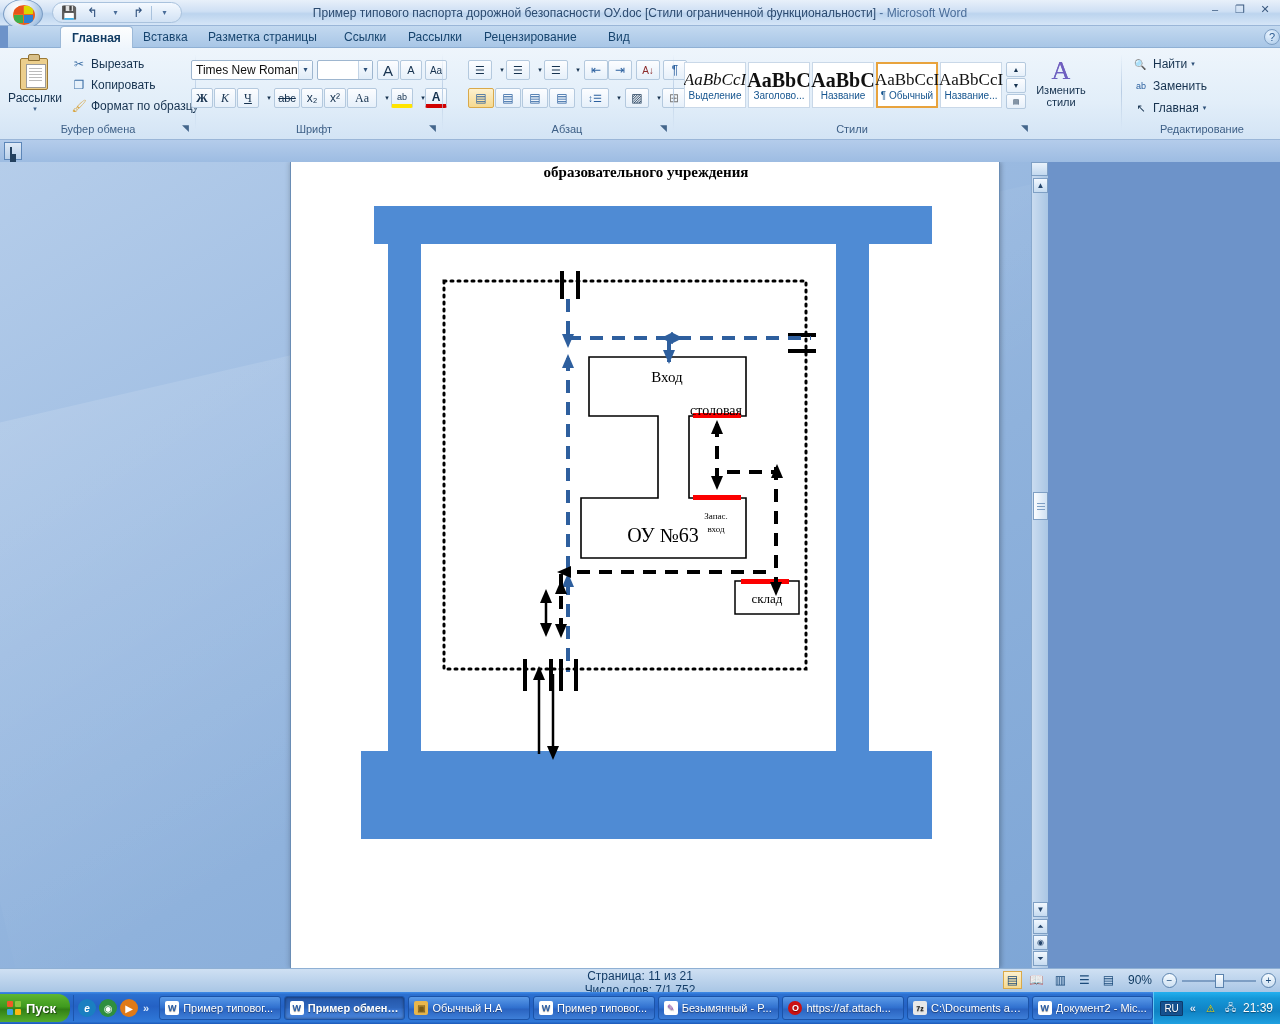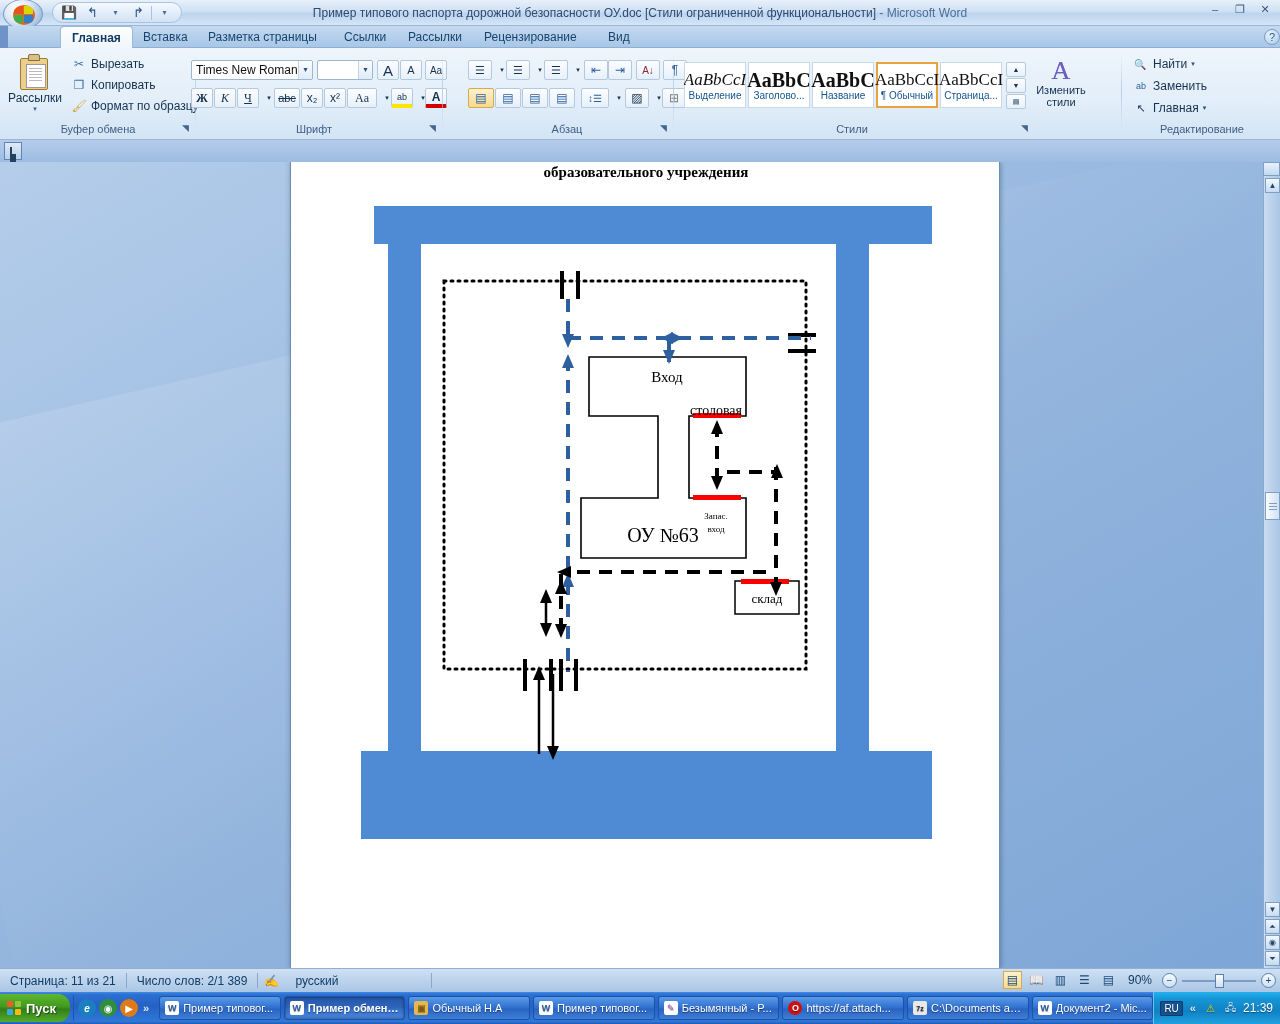--- a/index.html
+++ b/index.html
@@ -142,21 +142,21 @@
     background:linear-gradient(to bottom,#dfeaf7,#b9d0ea);
     border:1px solid #5c86b8;
   }
   .tabstop:after{
     content:""; position:absolute; left:5px; top:4px; width:2px; height:9px; background:#24415f;
     box-shadow:0 7px 0 0 #24415f, 2px 7px 0 0 #24415f, 4px 7px 0 0 #24415f;
   }
 
   
   .workarea{
-    position:absolute; left:0; top:162px; width:1280px; height:806px;
+    position:absolute; left:0; top:162px; width:1048px; height:806px;
     background:linear-gradient(150deg,#b5cdea 0%,#9dbce2 35%,#8fb2dc 60%,#7ea6d6 100%);
     overflow:hidden;
   }
   .workarea:before{
     content:""; position:absolute; left:-60px; top:120px; width:1400px; height:560px;
     background:linear-gradient(160deg,rgba(255,255,255,0.14),rgba(255,255,255,0) 55%);
     transform:rotate(-13deg);
   }
   .page{
     position:absolute; left:290px; top:0px; width:710px; height:806px;
@@ -186,21 +186,21 @@
      background:linear-gradient(to bottom,#e9f2fb,#c3d9ef); border:1px solid #7e9fc4;}
 
   
   .diagram{ position:absolute; left:0; top:0; width:710px; height:700px; }
 
   
   .statusbar{
     position:absolute; left:0; top:968px; width:1280px; height:24px;
     background:linear-gradient(to bottom,#cfe0f3,#a9c6e5);
     border-top:1px solid #8fb0d4;
-    display:flex; align-items:center; font-size:12px; color:#133c67;
+    display:flex; align-items:center; font-size:12px; color:#133c67;flex-direction:column;
   }
   .sb-item{ padding:0 10px; white-space:nowrap; }
   .sb-sep{ width:1px;height:15px;background:#8aa9ca; }
   .zoomarea{ position:absolute; right:4px; top:2px; display:flex; align-items:center; gap:5px; }
   .viewbtn{ width:19px;height:18px; display:flex;align-items:center;justify-content:center;
      font-size:12px; color:#1b4a7a; }
   .viewbtn.sel{ background:linear-gradient(to bottom,#fdf1cf,#f6d98f); border:1px solid #d9a94a;}
   .zoom-pct{ font-size:12px; color:#123c63; width:34px; text-align:center;}
   .zcirc{ width:15px;height:15px;border-radius:50%;border:1px solid #5a82ad;
      background:linear-gradient(to bottom,#f6fbff,#cde0f2); font-size:10px;
@@ -407,21 +407,21 @@
       <div class="style-card" style="position:absolute;left:136px;top:12px;">
         <span class="sample" style="font-weight:bold;font-size:20px;font-family:'Liberation Serif',serif;">AaBbC</span>
         <span class="nm">Название</span>
       </div>
       <div class="style-card sel" style="position:absolute;left:200px;top:12px;">
         <span class="sample" style="font-family:'Liberation Serif',serif;">AaBbCcI</span>
         <span class="nm">¶ Обычный</span>
       </div>
       <div class="style-card" style="position:absolute;left:264px;top:12px;">
         <span class="sample" style="font-family:'Liberation Serif',serif;">AaBbCcI</span>
-        <span class="nm">Страница...</span>
+        <span class="nm">Название...</span>
       </div>
 
       <div class="sbtn" style="position:absolute;left:330px;top:12px;width:14px;height:15px;font-size:7px;">▲</div>
       <div class="sbtn" style="position:absolute;left:330px;top:28px;width:14px;height:15px;font-size:7px;">▼</div>
       <div class="sbtn" style="position:absolute;left:330px;top:44px;width:14px;height:15px;font-size:7px;">▤</div>
 
       <div style="position:absolute;left:352px;top:8px;width:66px;text-align:center;">
         <div style="font-size:26px;line-height:26px;font-family:'Liberation Serif',serif;background:linear-gradient(to bottom,#9b59b6,#3f7fd0);-webkit-background-clip:text;color:#6f5fc0;">A</div>
         <div style="font-size:11px;color:#16324f;line-height:12px;">Изменить стили</div>
       </div>
@@ -596,21 +596,21 @@
       <div class="vs-btn" style="top:740px;">▼</div>
       <div class="vs-nav" style="top:757px;">⏶</div>
       <div class="vs-nav" style="top:773px;">◉</div>
       <div class="vs-nav" style="top:789px;">⏷</div>
     </div>
   </div>
 
   <div class="statusbar">
     <div class="sb-item">Страница: 11 из 21</div>
     <div class="sb-sep"></div>
-    <div class="sb-item">Число слов: 2/1 389</div>
+    <div class="sb-item">Число слов: 7/1 752</div>
     <div class="sb-sep"></div>
     <div class="sb-item" style="padding:0 6px;color:#2b4a72;">✍</div>
     <div class="sb-item">русский</div>
     <div class="sb-sep" style="margin-left:82px;"></div>
 
     <div class="zoomarea">
       <div class="viewbtn sel">▤</div>
       <div class="viewbtn">📖</div>
       <div class="viewbtn">▥</div>
       <div class="viewbtn">☰</div>

